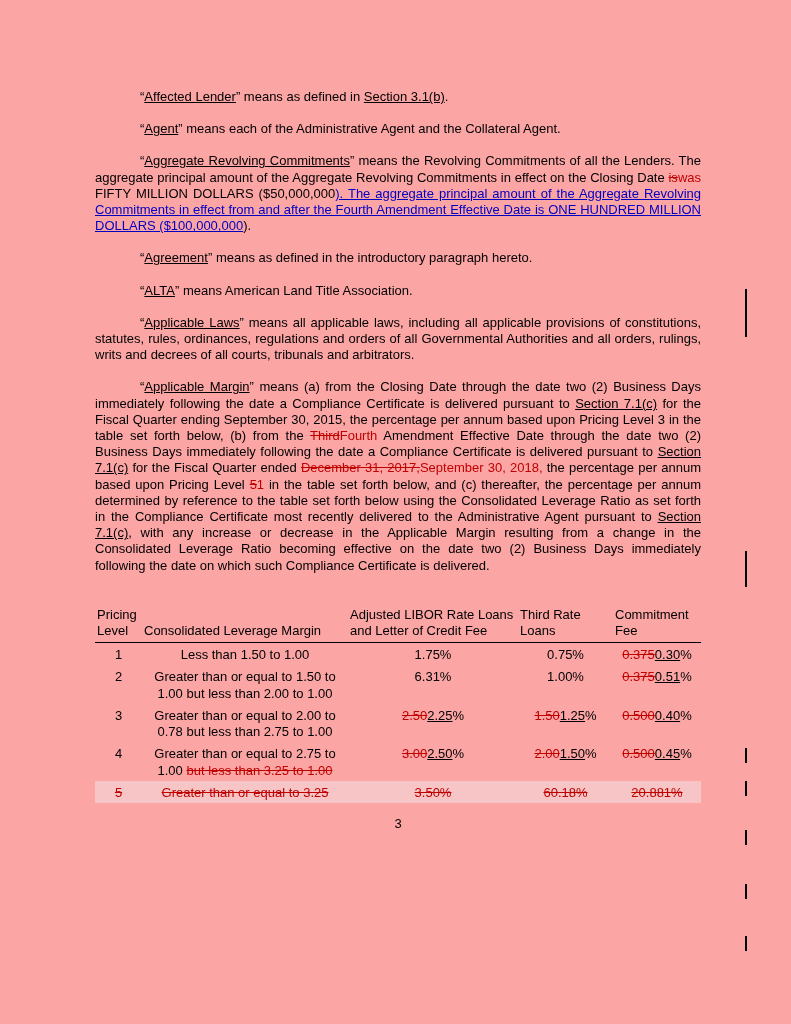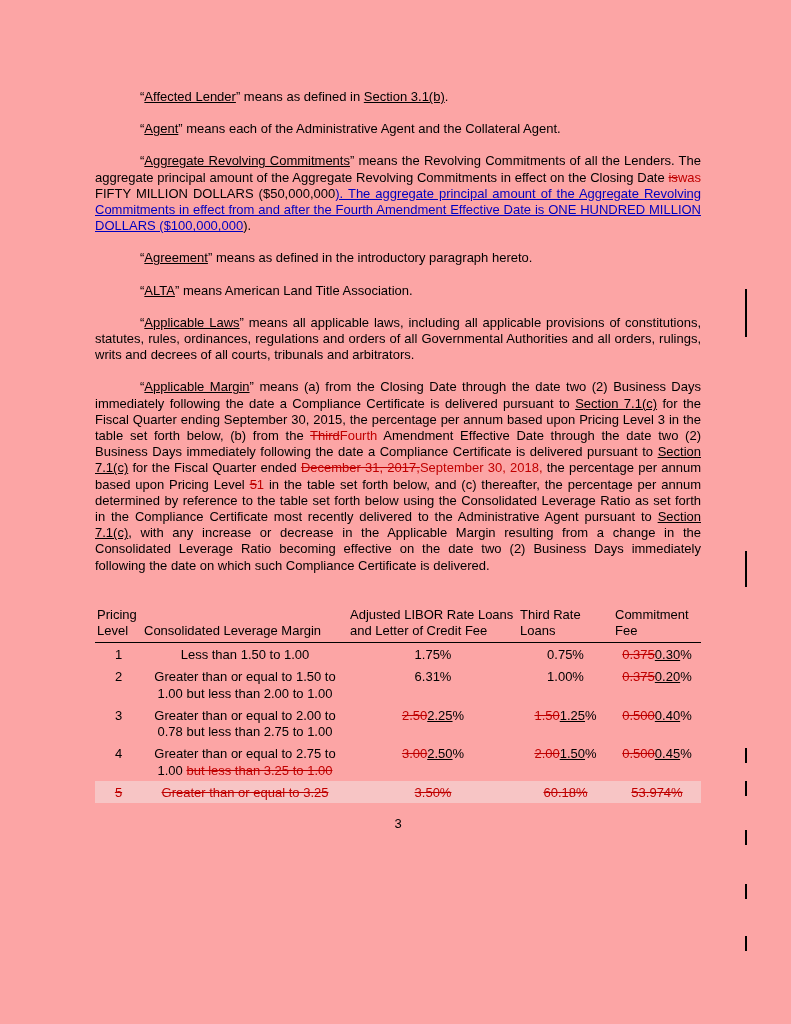--- a/index.html
+++ b/index.html
@@ -104,42 +104,42 @@
         <td><span>Less than 1.50 to 1.00</span></td>
         <td><span>1.75%</span></td>
         <td><span>0.75%</span></td>
         <td><span class="del">0.375</span><span class="u">0.30</span><span>%</span></td>
       </tr>
       <tr>
         <td><span>2</span></td>
         <td><span>Greater than or equal to 1.50 to 1.00 but less than 2.00 to 1.00</span></td>
         <td><span>6.31%</span></td>
         <td><span>1.00%</span></td>
-        <td><span class="del">0.375</span><span class="u">0.20</span><span>%</span></td>
+        <td><span class="del">0.375</span><span class="u">0.51</span><span>%</span></td>
       </tr>
       <tr>
         <td><span>3</span></td>
         <td><span>Greater than or equal to 2.00 to 0.78 but less than 2.75 to 1.00</span></td>
         <td><span class="del">2.50</span><span class="u">2.25</span><span>%</span></td>
         <td><span class="del">1.50</span><span class="u">1.25</span><span>%</span></td>
         <td><span class="del">0.500</span><span class="u">0.40</span><span>%</span></td>
       </tr>
       <tr>
         <td><span>4</span></td>
         <td><span>Greater than or equal to 2.75 to 1.00 </span><span class="del">but less than 3.25 to 1.00</span></td>
         <td><span class="del">3.00</span><span class="u">2.50</span><span>%</span></td>
         <td><span class="del">2.00</span><span class="u">1.50</span><span>%</span></td>
         <td><span class="del">0.500</span><span class="u">0.45</span><span>%</span></td>
       </tr>
       <tr class="row-deleted">
         <td><span class="del">5</span></td>
         <td><span class="del">Greater than or equal to 3.25</span></td>
         <td><span class="del">3.50%</span></td>
         <td><span class="del">60.18%</span></td>
-        <td><span class="del">53.974%</span></td>
+        <td><span class="del">20.881%</span></td>
       </tr>
     </tbody>
   </table>
 
   <div class="page-number">3</div>
 
   <div class="change-bar" style="top:289px;height:48px;"></div>
   <div class="change-bar" style="top:551px;height:36px;"></div>
   <div class="change-bar" style="top:748px;height:15px;"></div>
   <div class="change-bar" style="top:781px;height:15px;"></div>

